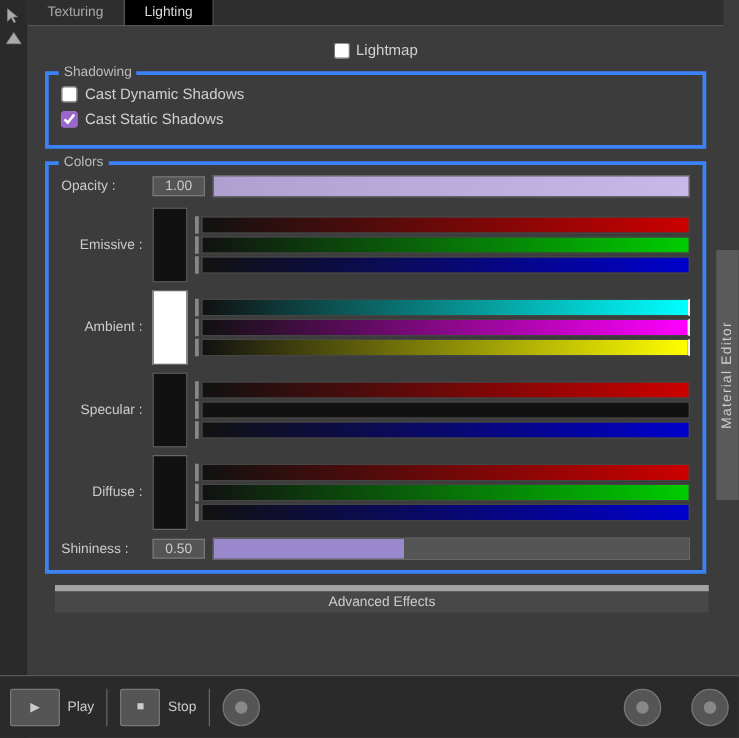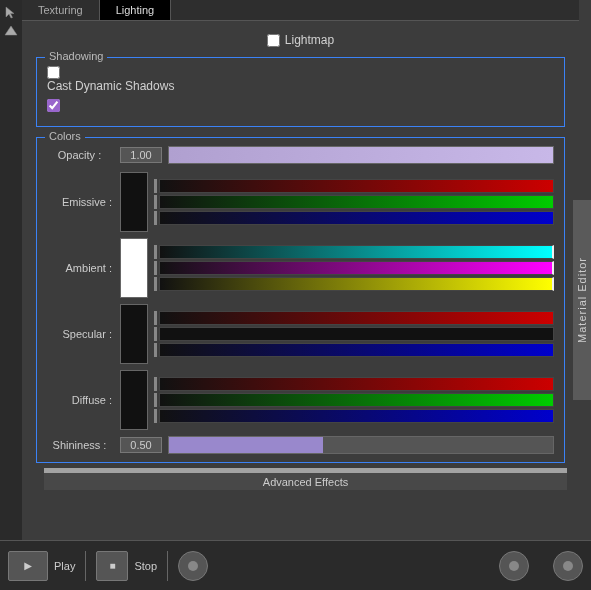--- a/index.html
+++ b/index.html
@@ -79,41 +79,40 @@
       margin-bottom: 10px;
       margin-top: 4px;
     }
     .lightmap-row input[type=checkbox] {
       margin-right: 5px;
       accent-color: #888;
     }
 
     
     .section-group {
-      border: 1px solid #3b82f6;
+      border: 3px solid #3b82f6;
       margin-bottom: 10px;
       padding: 8px 10px;
       position: relative;
     }
     .section-label {
       position: absolute;
       top: -8px;
       left: 8px;
       background: #3c3c3c;
       padding: 0 4px;
       font-size: 11px;
       color: #bbb;
     }
 
     
     .checkbox-row {
       display: flex;
-      align-items: flex-start;
+      align-items: flex-end;
       margin-bottom: 6px;
-      flex-direction: column;
     }
     .checkbox-row input[type=checkbox] {
       margin-right: 6px;
       accent-color: #888;
     }
     .checkbox-row.cast-static input[type=checkbox] {
       accent-color: #9966cc;
     }
 
     
@@ -149,21 +148,21 @@
     }
 
     
     .opacity-row {
       display: flex;
       align-items: center;
       margin-bottom: 8px;
     }
     .opacity-label {
       width: 65px;
-      text-align: center;
+      text-align: left;
       margin-right: 8px;
       font-size: 11px;
       color: #ccc;
     }
     .opacity-input {
       width: 42px;
       background: #555;
       border: 1px solid #777;
       color: #ccc;
       font-size: 11px;
@@ -335,20 +334,21 @@
     </div>
 
     <div class="section-group">
       <span class="section-label">Shadowing</span>
       <div class="checkbox-row">
         <input type="checkbox" style="">
         <span>Cast Dynamic Shadows</span>
       </div>
       <div class="checkbox-row cast-static">
         <input type="checkbox" checked="" style="accent-color: rgb(153, 102, 204);">
+        <span>Cast Static Shadows</span>
       </div>
     </div>
 
     <div class="section-group">
       <span class="section-label">Colors</span>
 
       <div class="opacity-row">
         <span class="opacity-label">Opacity :</span>
         <input class="opacity-input" type="text" value="1.00" style="">
         <div class="opacity-bar-container"></div>

